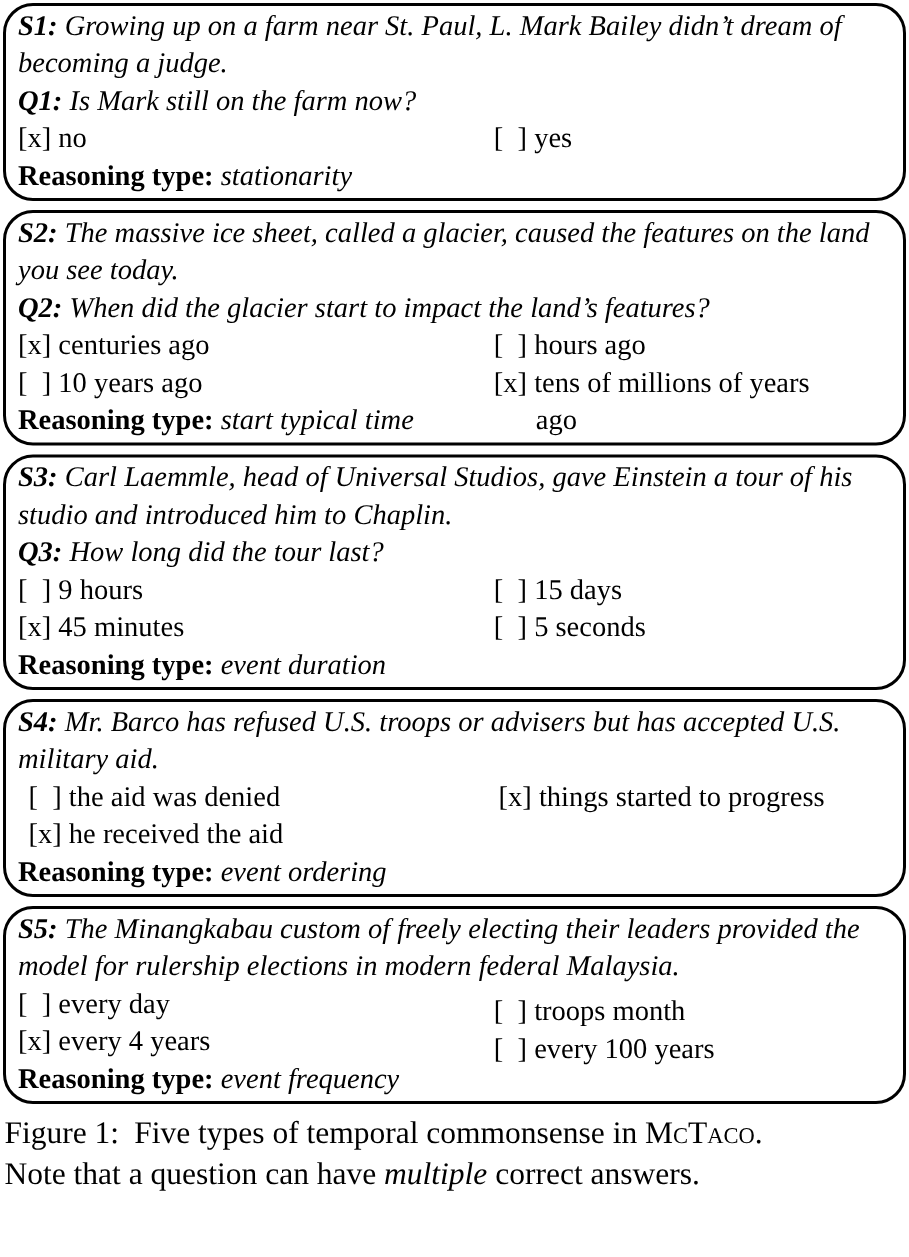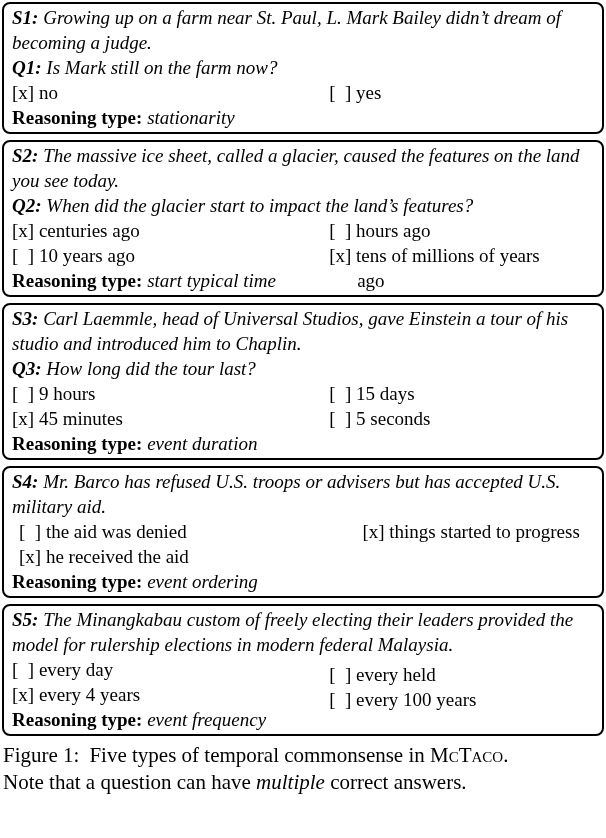--- a/index.html
+++ b/index.html
@@ -6,32 +6,32 @@
   html, body { width: 606px; height: 838px; }
   body {
     background: #ffffff;
     color: #000000;
     font-family: "Liberation Serif", "DejaVu Serif", serif;
     overflow: hidden;
   }
   .page { padding: 2px 2px 0 2px; width: 606px; }
   .qa-box {
     border: 2px solid #000000;
-    border-radius: 8px;
+    border-radius: 20px;
     padding: 1px 8px 2px 8px;
     margin-bottom: 6px;
     font-size: 19px;
     line-height: 25px;
   }
   .it { font-style: italic; }
   .lbl { font-weight: bold; font-style: italic; }
   .b { font-weight: bold; margin-top: 36px; }
   .para { margin: 0; }
   .opts { display: flex; }
-  .opts.indent { padding-left: 7px; gap: 30px; }
+  .opts.indent { padding-left: 7px; }
   .col.left { flex: 0 0 54.5%; }
   .col.right { flex: 1 1 auto; }
   .col.right.down { position: relative; top: 5px; }
   .option { padding-left: 28px; text-indent: -28px; }
   .option.narrow { max-width: 238px; }
   .mark { white-space: pre; }
   .reason { margin: 0; }
   .caption {
     margin-top: 6px;
     padding: 0 1px;
@@ -107,21 +107,21 @@
   </div>
 
   <div class="qa-box">
     <p class="para"><span class="lbl">S5:</span> <span class="it">The Minangkabau custom of freely electing their leaders provided the model for rulership elections in modern federal Malaysia.</span></p>
     <div class="opts">
       <div class="col left">
         <div class="option"><span class="mark">[ ]</span> <span>every day</span></div>
         <div class="option"><span class="mark">[x]</span> <span>every 4 years</span></div>
       </div>
       <div class="col right down">
-        <div class="option"><span class="mark">[ ]</span> <span>every held</span></div>
+        <div class="option"><span class="mark">[ ]</span> <span>troops month</span></div>
         <div class="option"><span class="mark">[ ]</span> <span>every 100 years</span></div>
       </div>
     </div>
     <p class="reason"><span class="b">Reasoning type:</span> <span class="it">event frequency</span></p>
   </div>
 
   <div class="caption">
     <div><span class="cap-label">Figure 1:</span><span>Five types of temporal commonsense in</span> <span class="sc">McTaco</span><span>.</span></div>
     <div><span>Note that a question can have</span> <span class="it">multiple</span> <span>correct answers.</span></div>
   </div>

